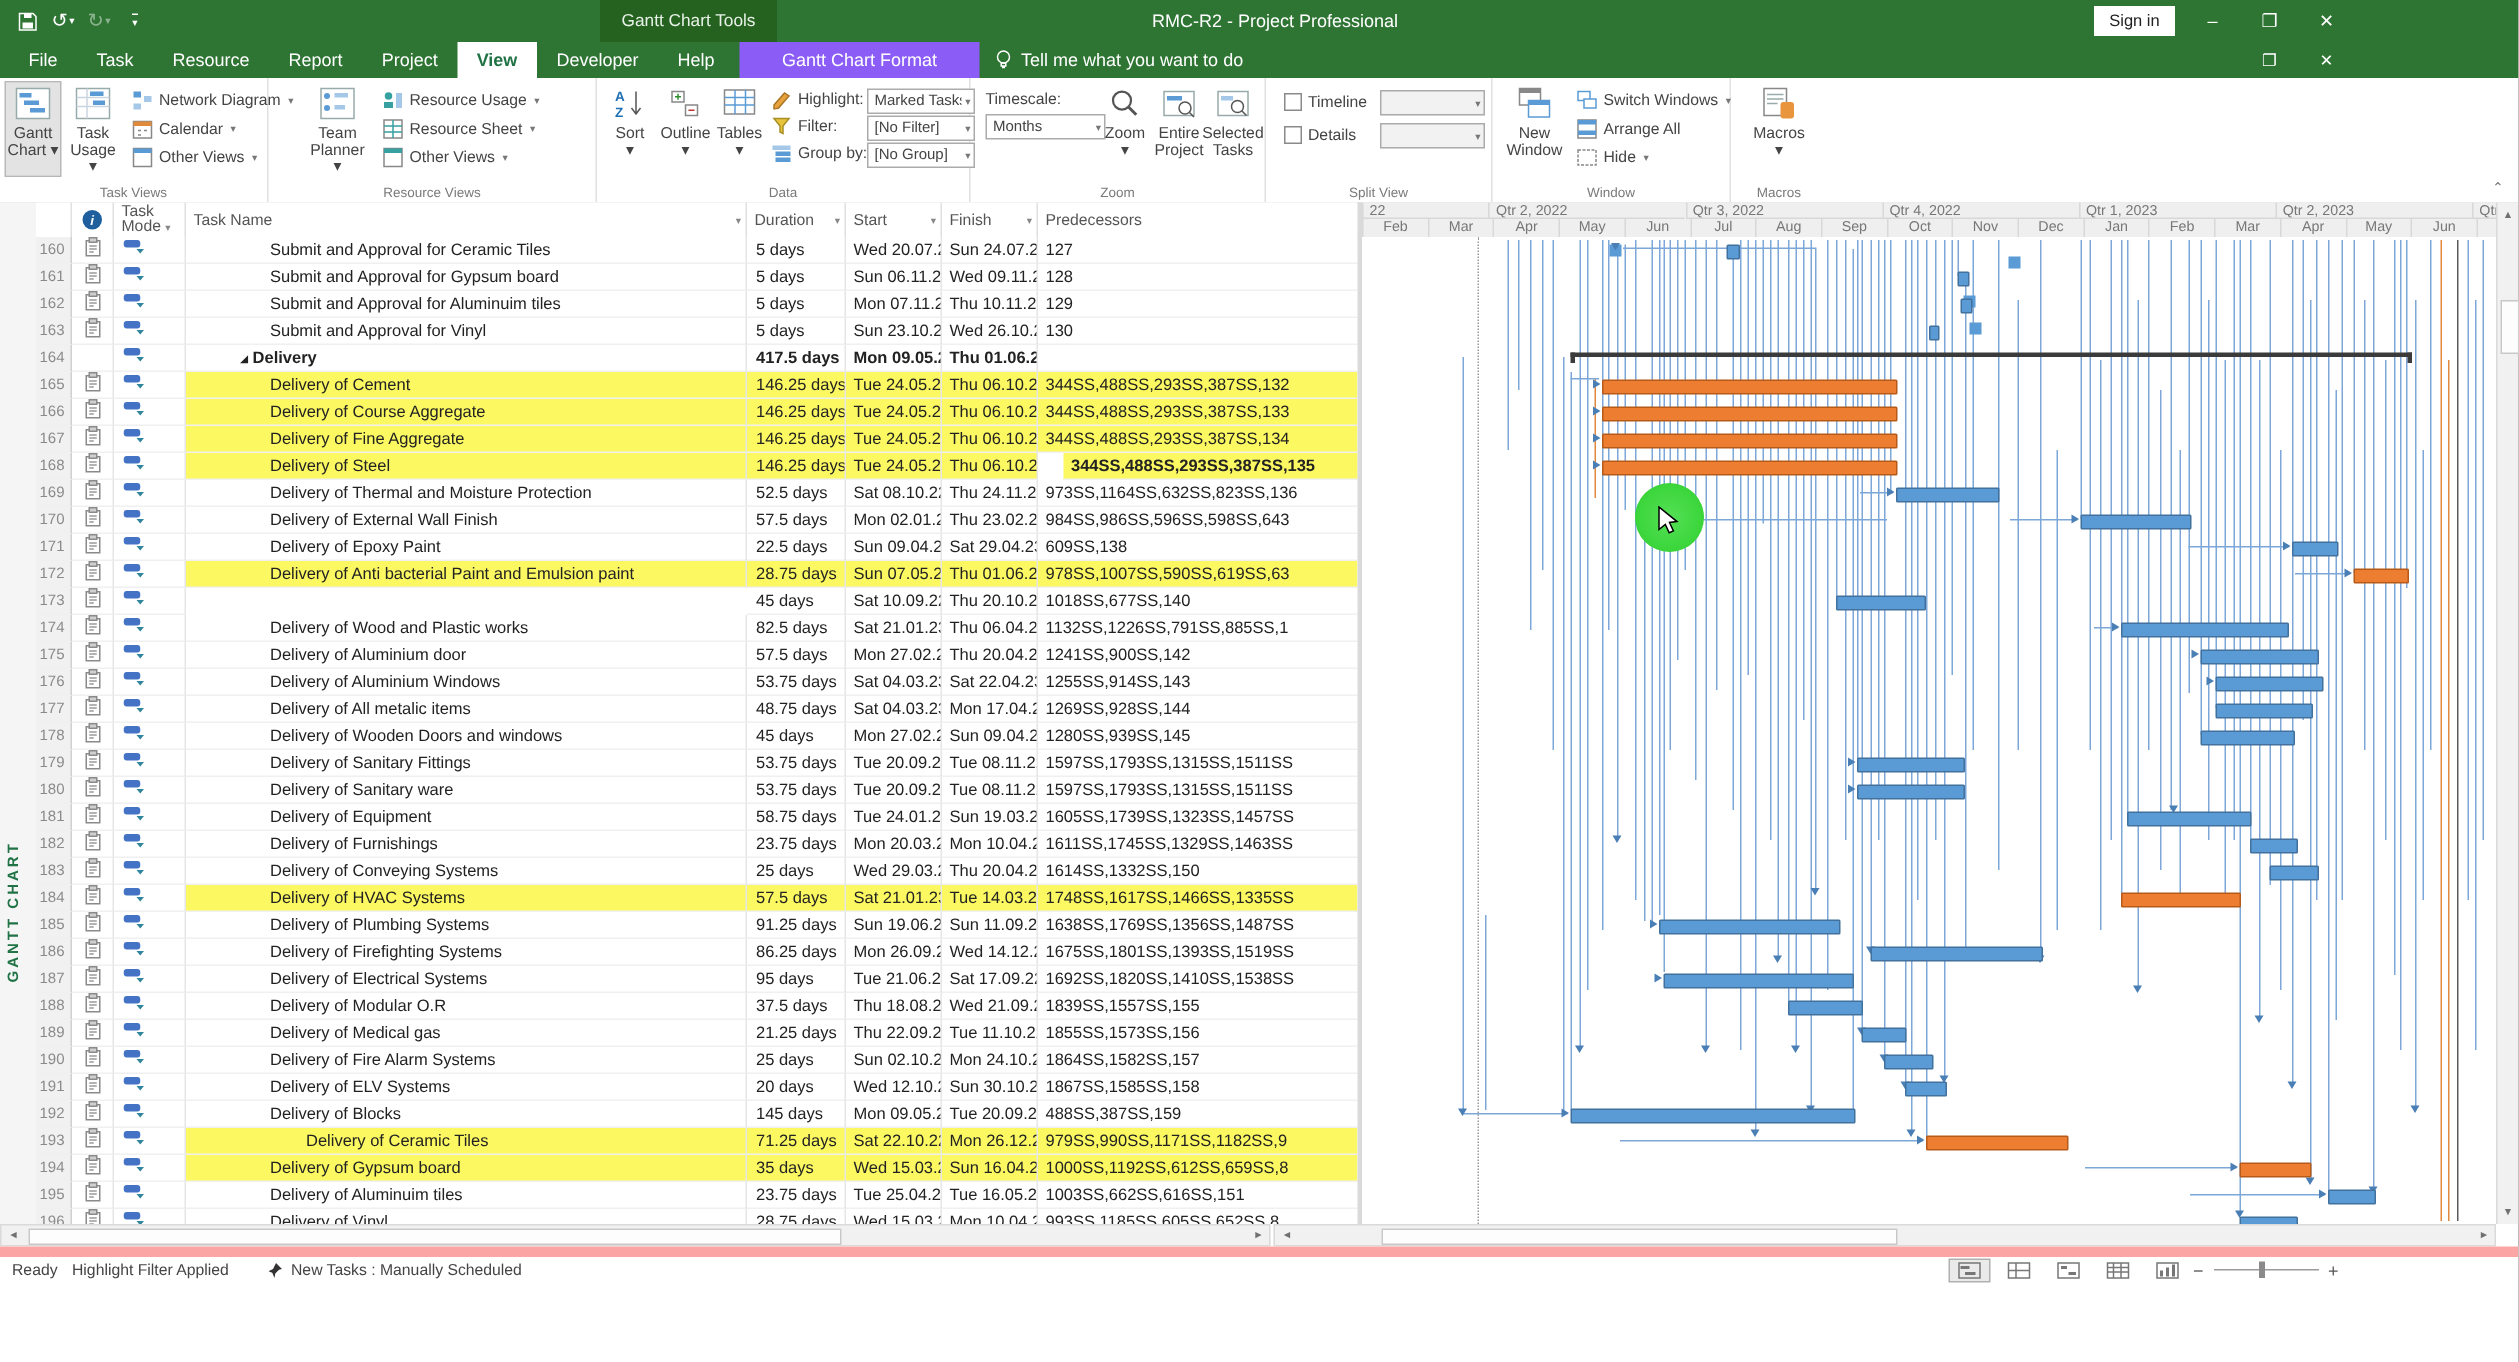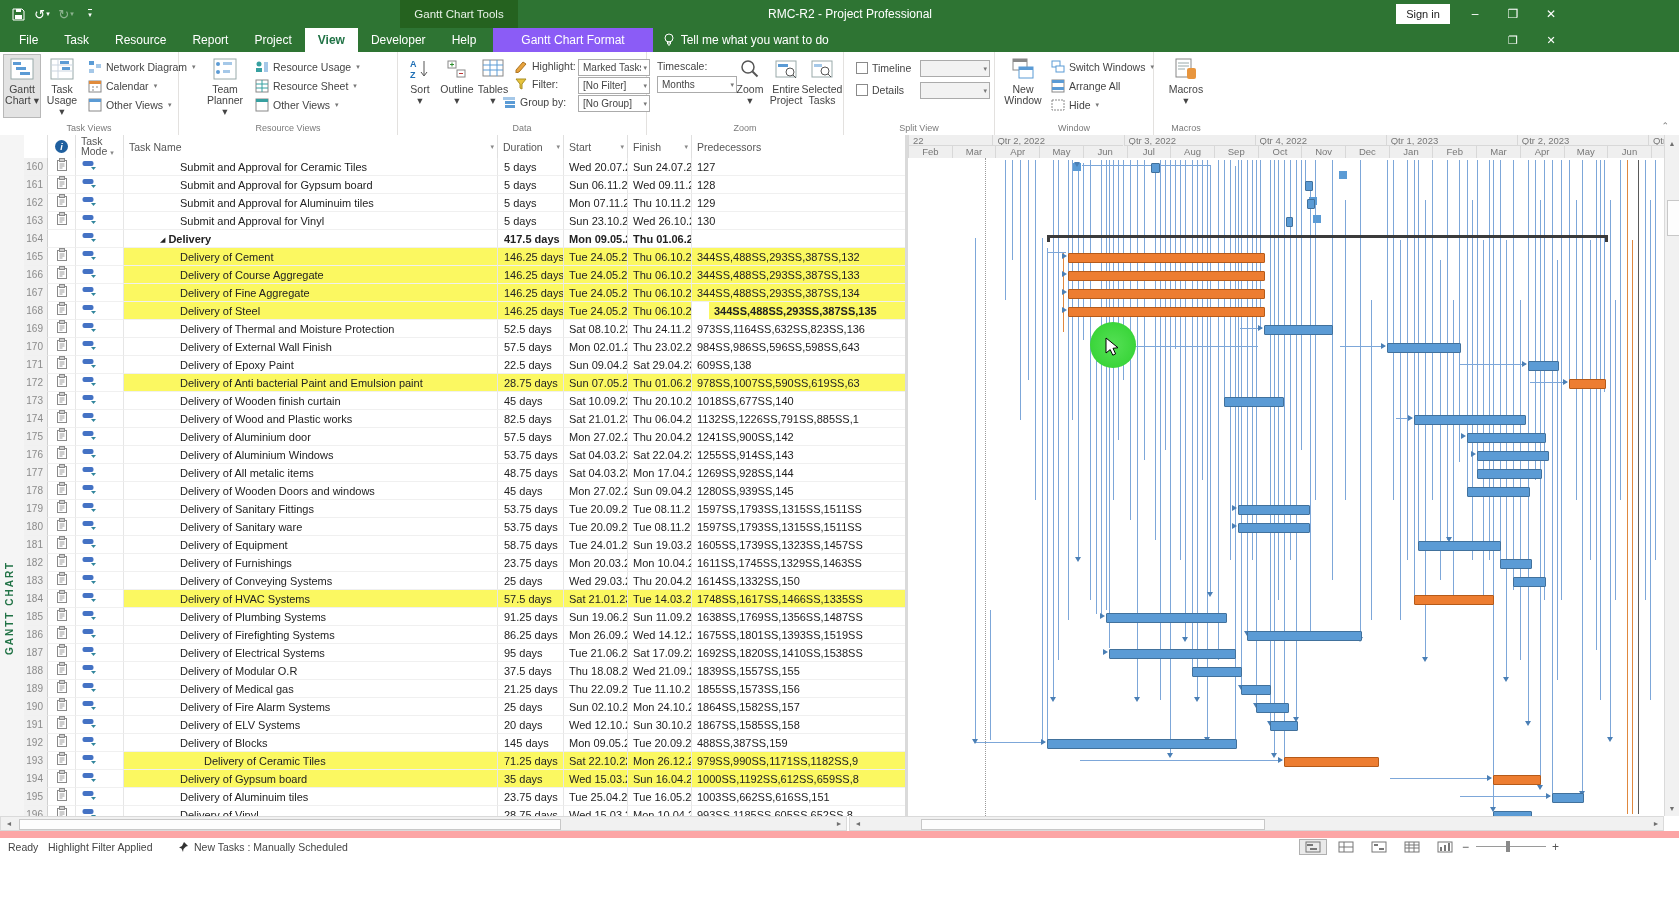--- a/index.html
+++ b/index.html
@@ -267,21 +267,21 @@
       <div class="smallrow" style="left:116px;top:24px;">
         <span class="sicon"><svg width="14" height="14">
               <path d="M2 2h10L8 7v5l-2-1V7z" fill="#e8c43d" stroke="#a98f25"></path>
             </svg></span>
         <span>Filter:</span>
       </div>
       <div class="combo" style="position:absolute;left:180px;top:25px;width:64px;">
           <span class="cv">[No Filter]</span>
           <span class="ca">▾</span>
         </div>
-      <div class="smallrow" style="left:104px;top:42px;">
+      <div class="smallrow" style="left:116px;top:42px;">
         <span class="sicon"><svg width="14" height="14">
               <rect x="1" y="2" width="12" height="3" fill="#a5c8e8"></rect>
               <rect x="3" y="6" width="10" height="3" fill="#5b9bd5"></rect>
               <rect x="3" y="10" width="10" height="3" fill="#5b9bd5"></rect>
             </svg></span>
         <span>Group by:</span>
       </div>
       <div class="combo" style="position:absolute;left:180px;top:43px;width:64px;">
           <span class="cv">[No Group]</span>
           <span class="ca">▾</span>
@@ -655,21 +655,20 @@
         <div class="tc num" style="left: 0px; width: 24px;">173</div>
         <div class="tc" style="left: 24px; width: 28px; text-align: center;"><svg width="12" height="14">
             <rect x="1.5" y="2.5" width="9" height="10" fill="#fff" stroke="#8a8a8a"></rect>
             <rect x="3.5" y="0.5" width="5" height="3" fill="#cfcfcf" stroke="#8a8a8a"></rect>
             <path d="M3.5 6h5M3.5 8h5M3.5 10h3" stroke="#9a9a9a"></path>
           </svg></div>
         <div class="tc" style="left: 52px; width: 48px; padding-left: 6px;"><svg width="16" height="12">
             <rect x="0.5" y="2" width="11" height="5" rx="2" fill="#4472c4"></rect>
             <path d="M9 8h5l-2.5 3z" fill="#31859c"></path>
           </svg></div>
-        <div class="tc" style="left: 100px; width: 374px; padding-left: 56px; font-weight: normal;">Delivery of Wooden finish curtain</div>
         <div class="tc" style="left: 474px; width: 66px; padding-left: 6px; font-weight: normal;">45 days</div>
         <div class="tc" style="left: 540px; width: 64px; padding-left: 5px; font-weight: normal;">Sat 10.09.22</div>
         <div class="tc" style="left: 604px; width: 64px; padding-left: 5px; font-weight: normal;">Thu 20.10.22</div>
         <div class="tc" style="left: 668px; width: 213px; padding-left: 5px; border-right: none;">1018SS,677SS,140</div>
       </div>
       <div class="trow" style="top: 252px;">
         <div class="tc num" style="left: 0px; width: 24px;">174</div>
         <div class="tc" style="left: 24px; width: 28px; text-align: center;"><svg width="12" height="14">
             <rect x="1.5" y="2.5" width="9" height="10" fill="#fff" stroke="#8a8a8a"></rect>
             <rect x="3.5" y="0.5" width="5" height="3" fill="#cfcfcf" stroke="#8a8a8a"></rect>

